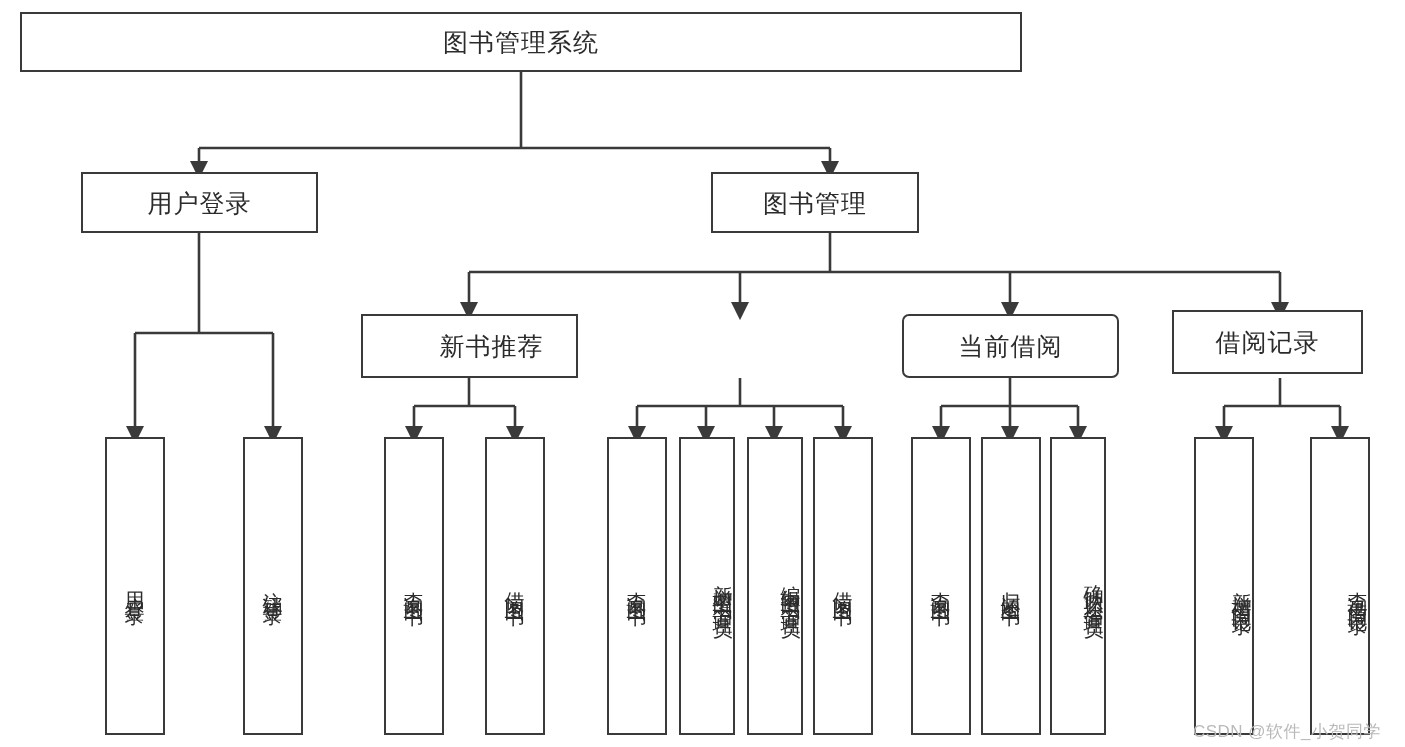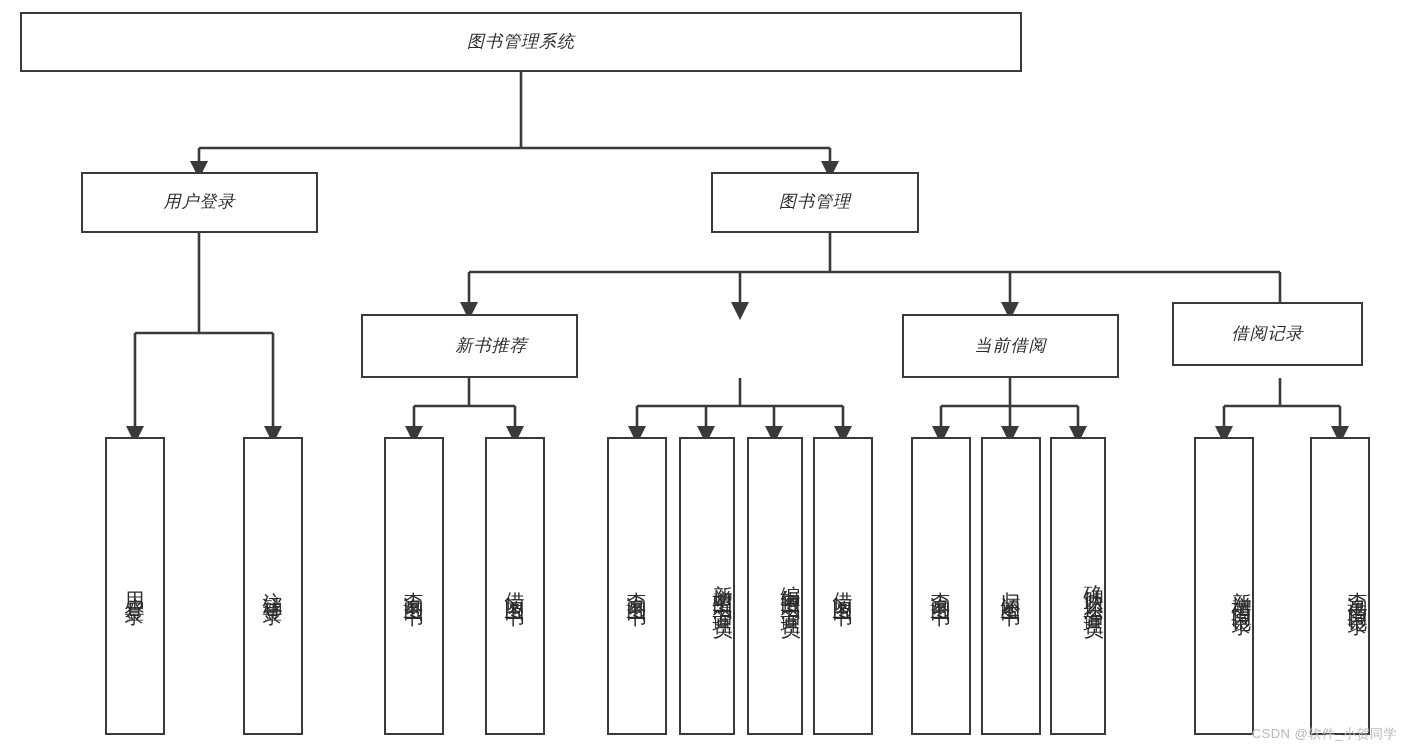--- a/index.html
+++ b/index.html
@@ -31,48 +31,47 @@
     box-sizing: border-box;
     background: #ffffff;
     border: 2px solid #3a3a3a;
     display: flex;
     align-items: center;
     justify-content: center;
     color: #2b2b2b;
     z-index: 2;
   }
   .node.horizontal {
-    font-size: 17px;
+    font-size: 25px;
     line-height: 1.2;
     letter-spacing: 1px;
     white-space: nowrap;
-    font-style: italic;
   }
   .node.vertical {
     writing-mode: vertical-rl;
     text-orientation: upright;
     font-size: 20px;
     letter-spacing: 5px;
     line-height: 1.0;
     align-items: flex-start;
     justify-content: center;
     padding-top: 10px;
   }
   .node.vertical.mid {
     align-items: center;
     padding-top: 0;
   }
   .node-label {
     display: block;
   }
   .watermark {
     position: absolute;
-    right: 8px;
+    right: 24px;
     bottom: 4px;
-    font-size: 13px;
+    font-size: 17px;
     color: #b9b9b9;
     letter-spacing: 0.5px;
     z-index: 3;
     white-space: nowrap;
     user-select: none;
   }
 </style>
 </head>
 <body>
 
@@ -138,25 +137,25 @@
 
   <div class="node horizontal" style="left:711px; top:172px; width:208px; height:61px;">
     <span class="node-label">图书管理</span>
   </div>
 
   <div class="node horizontal" style="left:361px; top:314px; width:217px; height:64px;padding-left:44px;">
     <span class="node-label">新书推荐</span>
   </div>
 
 
-  <div class="node horizontal" style="left:902px; top:314px; width:217px; height:64px;">
+  <div class="node horizontal" style="left:902px; top:314px; width:217px; height:64px;border-radius:7px;">
     <span class="node-label">当前借阅</span>
   </div>
 
-  <div class="node horizontal" style="left:1172px; top:302px; width:191px; height:64px;">
+  <div class="node horizontal" style="left:1172px; top:310px; width:191px; height:64px;">
     <span class="node-label">借阅记录</span>
   </div>
 
   <div class="node vertical mid" style="left:105px; top:437px; width:60px; height:298px;">
     <span class="node-label">用户登录</span>
   </div>
 
   <div class="node vertical mid" style="left:243px; top:437px; width:60px; height:298px;">
     <span class="node-label">注销登录</span>
   </div>

